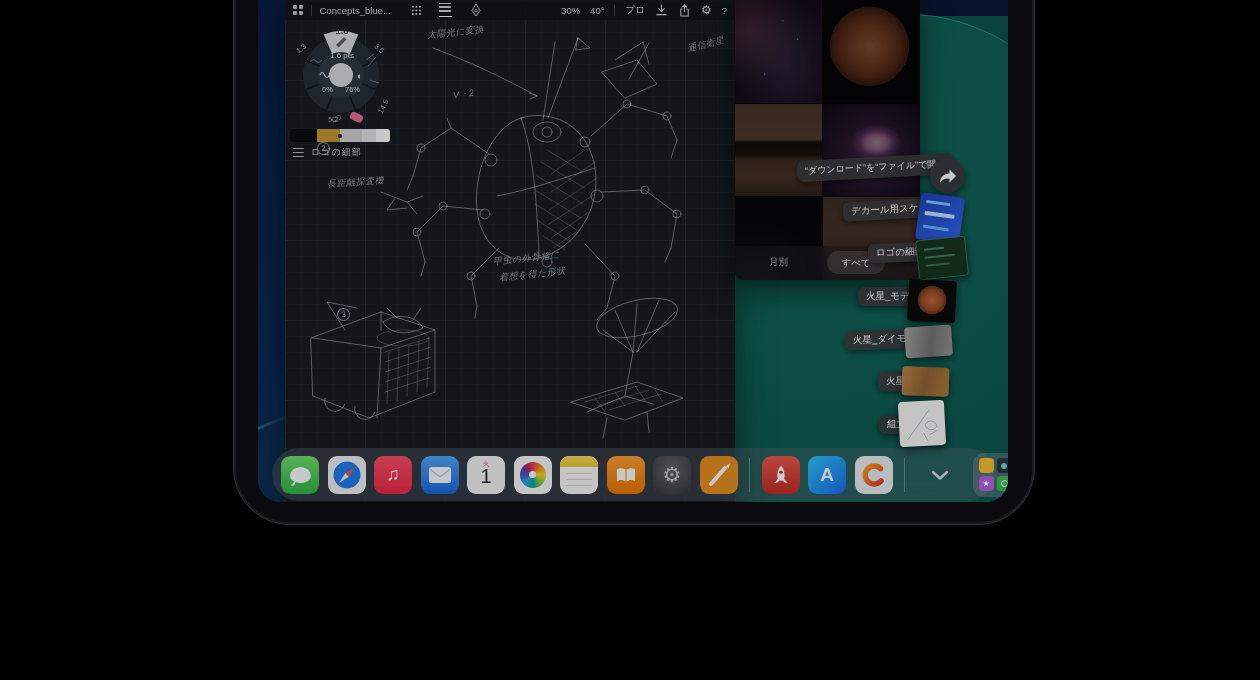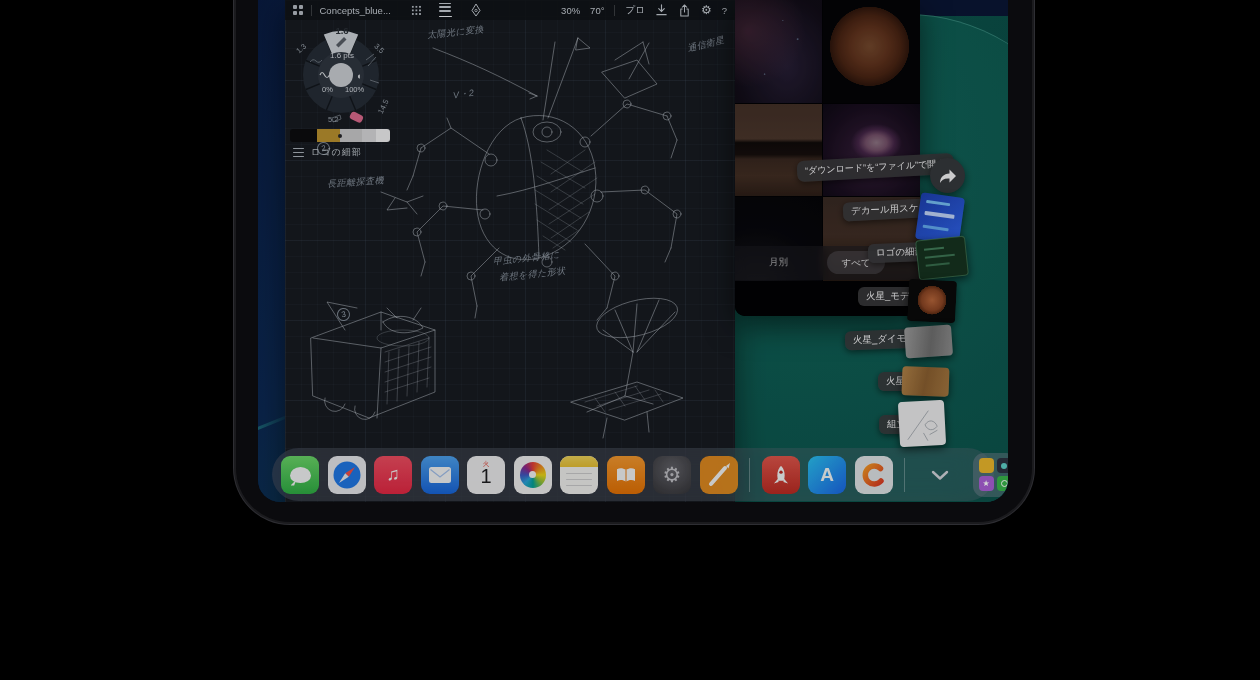--- a/index.html
+++ b/index.html
@@ -71,21 +71,21 @@
   .ham i { width:11px; height:1.5px; background:#aab1b9; border-radius:1px; }
 
   
   .anno { position:absolute; font-size:9px; font-style:italic; color:#96a0ac; opacity:.85;
     letter-spacing:.5px; white-space:nowrap; z-index:4; }
   .anno-circ { position:absolute; width:13px; height:13px; border:1px solid rgba(150,160,172,.8);
     border-radius:50%; color:#96a0ac; font-size:8px; line-height:12px; text-align:center;
     transform:rotate(-8deg); z-index:4; }
 
   
-  .photos { position:absolute; left:477px; top:0; width:185px; height:316px; z-index:10;
+  .photos { position:absolute; left:477px; top:0; width:185px; height:280px; z-index:10;
     border-radius:0 0 10px 10px; overflow:hidden; background:#000;
     box-shadow:0 10px 30px rgba(0,0,0,.55); }
   .ph-grid { position:absolute; inset:0; display:grid; grid-template-columns:87px 97px;
     grid-template-rows:103px 92px 84px; gap:1px; background:#000; }
   .ph { position:relative; }
   .ph-dim { position:absolute; inset:0; background:rgba(4,5,9,.42); z-index:3; }
   .seg-band { position:absolute; left:0; right:0; top:246px; height:34px; z-index:4;
     background:rgba(28,28,32,.55); backdrop-filter:blur(6px); }
   .seg-band .tab { position:absolute; font-size:9.5px; color:rgba(255,255,255,.6); top:10px; }
   .seg-pill { position:absolute; left:92px; top:5px; width:58px; height:23px; border-radius:12px;
@@ -169,21 +169,21 @@
           <div style="width:2px"></div>
           <span class="tb-icon">
             <svg width="12" height="14" viewBox="0 0 12 14">
                 <path d="M6,1 L10,7.5 L6,13 L2,7.5 Z" fill="none" stroke="#c3c9d0" stroke-width="1"></path>
                 <circle cx="6" cy="7.5" r="1.2" fill="none" stroke="#c3c9d0" stroke-width=".8"></circle>
               </svg>
           </span>
         </div>
         <div class="tb-right">
           <span class="tb-text">30%</span>
-          <span class="tb-text">70°</span>
+          <span class="tb-text">40°</span>
           <div class="tb-sep"></div>
           <span class="tb-text">プロ</span>
           <span class="tb-icon">
             <svg width="13" height="14" viewBox="0 0 14 14">
                 <path d="M7,1.5 v7 M4,5.5 l3,3 l3,-3 M2,12 h10" fill="none" stroke="#c3c9d0" stroke-width="1.2" stroke-linecap="round"></path>
               </svg>
           </span>
           <span class="tb-icon">
             <svg width="13" height="15" viewBox="0 0 14 15">
                 <path d="M4.5,6 H3 v7.5 h8 V6 h-1.5 M7,9 V1.5 M4.5,4 l2.5,-2.5 l2.5,2.5" fill="none" stroke="#c3c9d0" stroke-width="1.1" stroke-linecap="round" stroke-linejoin="round"></path>
@@ -221,21 +221,21 @@
           <path d="M34,57 q2,-5 4.5,0 q2.5,5 5,0" stroke="#d6dade" stroke-width="1.2" fill="none"></path>
           <text x="71" y="60.5" font-size="9" fill="#d6dade">◐</text>
         </svg>
         <span class="w-active">1.6</span>
         <span style="left:10px;top:26px;transform:rotate(-42deg)">1.3</span>
         <span style="left:88px;top:26px;transform:rotate(42deg)">3.5</span>
         <span style="left:90px;top:84px;transform:rotate(-64deg)">14.5</span>
         <span style="left:42px;top:97px">5.2</span>
         <span class="w-center">1.6 pts</span>
         <span class="w-min">0%</span>
-        <span class="w-max">100%</span>
+        <span class="w-max">76%</span>
       </div>
 
       <div class="swatch-strip">
         <div class="sw" style="width: 27px; background: rgb(13, 13, 15);"></div>
         <div class="sw" style="width: 23px; background: rgb(185, 145, 47);"></div>
         <div class="sw" style="width: 22px; background: rgb(199, 199, 201);"></div>
         <div class="sw" style="width: 14px; background: rgb(214, 214, 216);"></div>
         <div class="sw" style="width: 14px; background: rgb(237, 237, 239);"></div>
       </div>
       <div class="sw-dot"></div>

